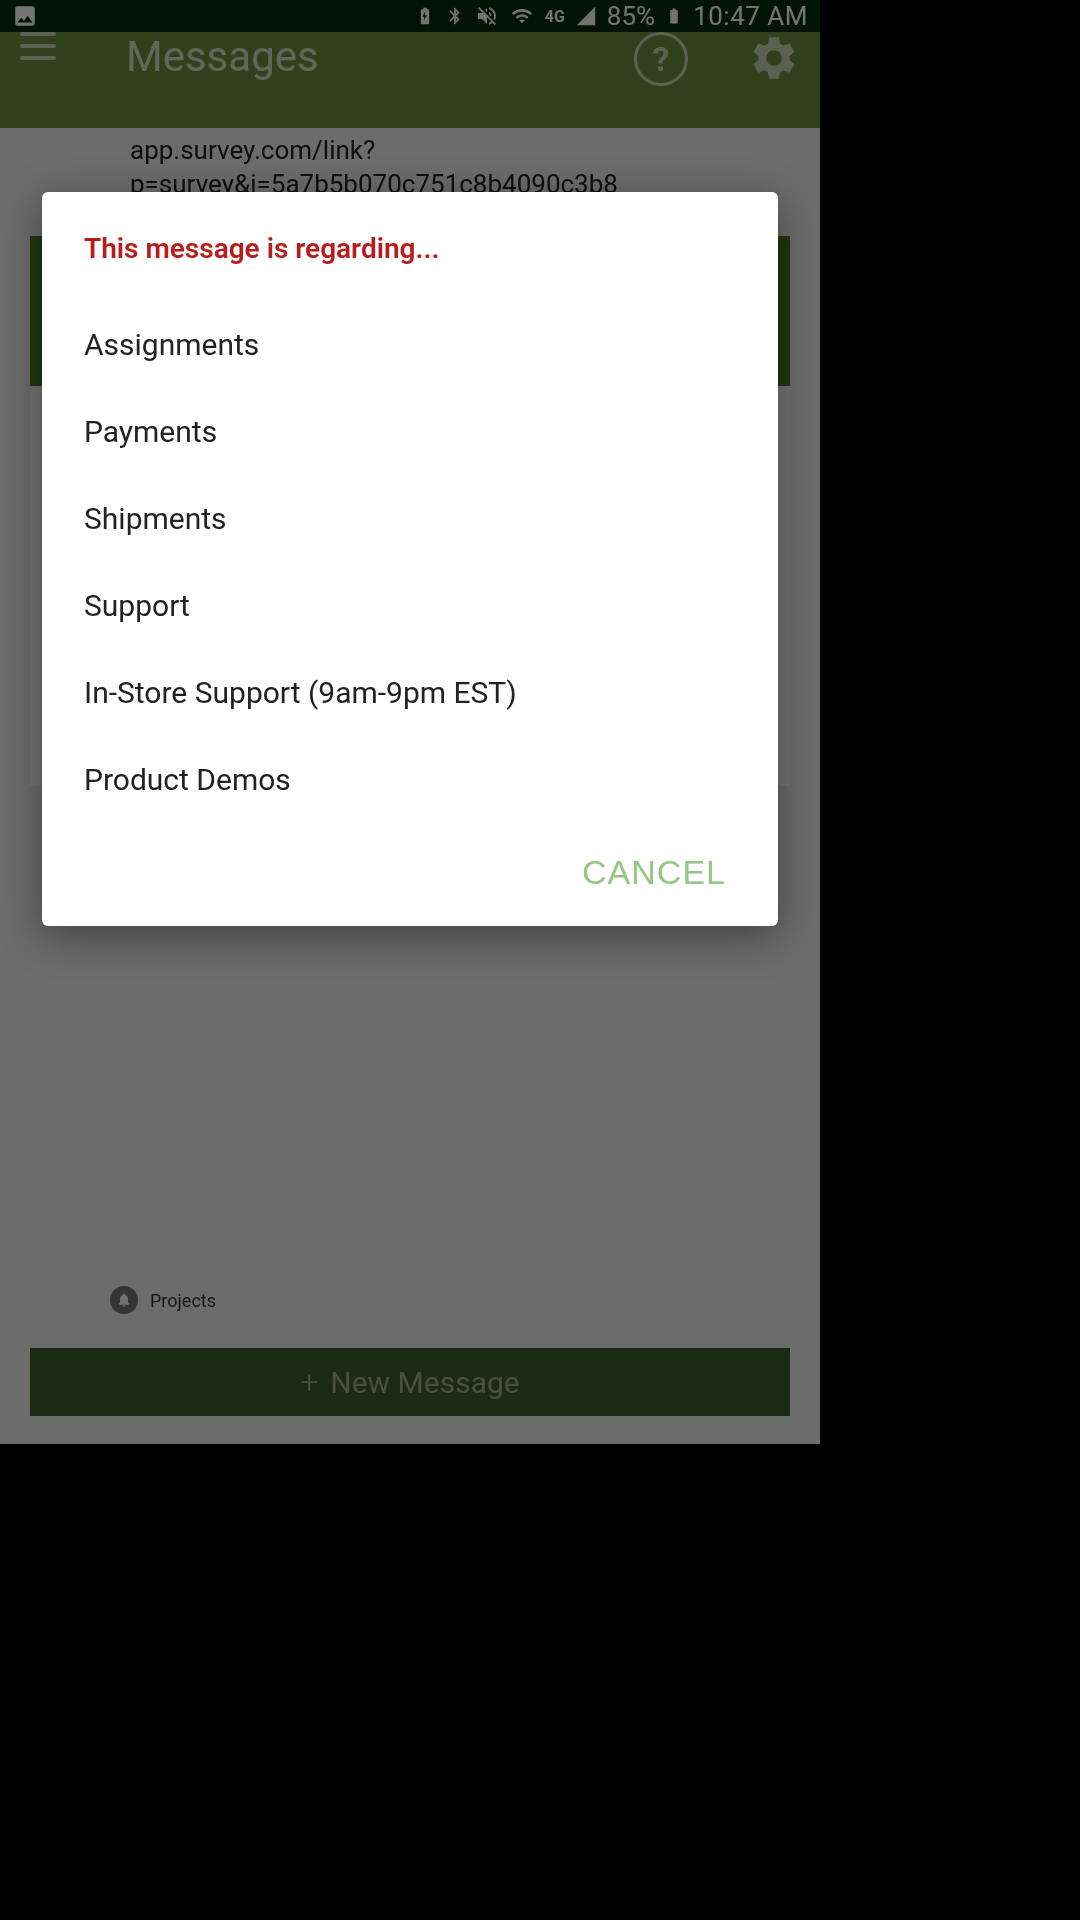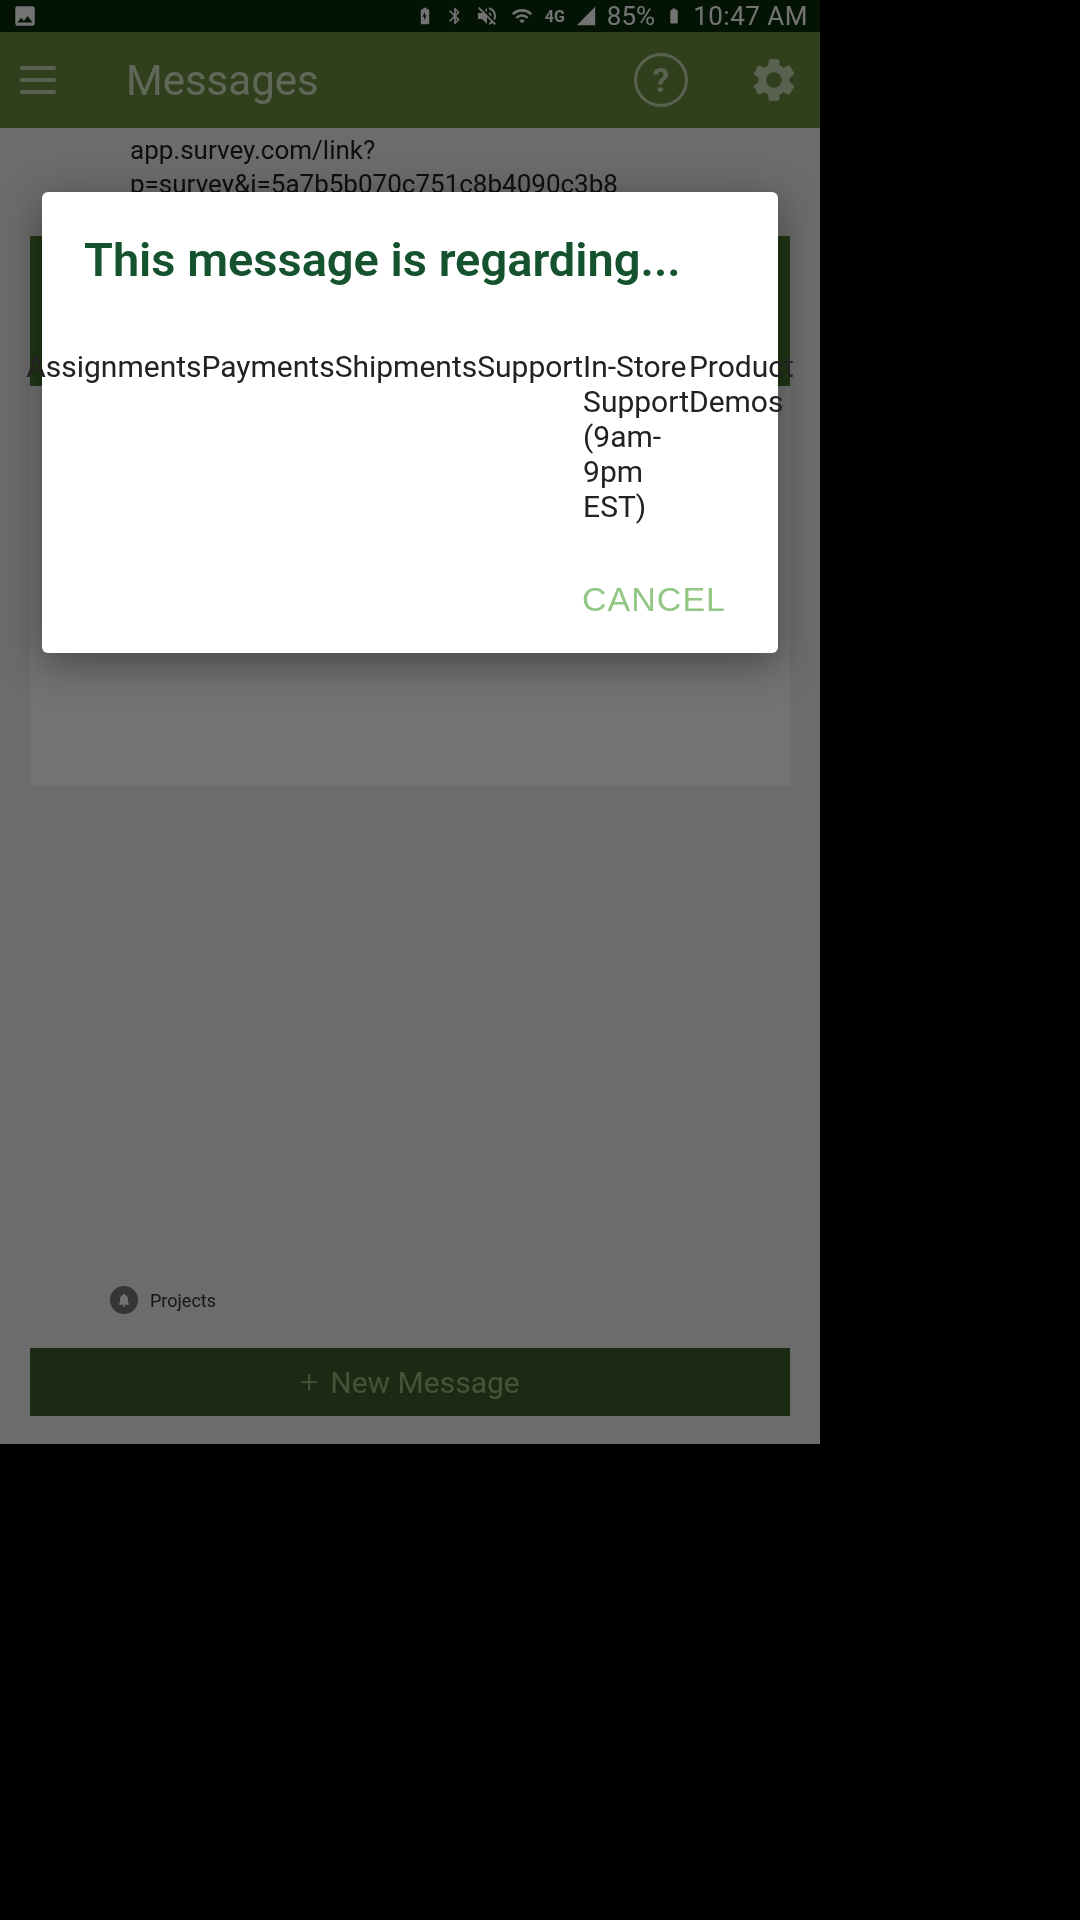--- a/index.html
+++ b/index.html
@@ -21,21 +21,21 @@
       color: #fff;
     }
     .status-left { display: flex; align-items: center; gap: 6px; }
     .status-right { display: flex; align-items: center; gap: 10px; font-size: 26px; }
     .status-time { font-size: 26px; letter-spacing: 0.5px; }
     .status-text { font-size: 26px; }
     .app-bar {
       height: 96px;
       background: #6b8f3e;
       display: flex;
-      align-items: center;
+      align-items: flex-start;
       padding: 0 20px;
       gap: 40px;
     }
     .hamburger {
       width: 36px; height: 28px;
       display: flex; flex-direction: column; justify-content: space-between;
     }
     .hamburger span { display: block; height: 4px; background: #c9d7b4; border-radius: 2px; }
     .app-title { color: #d5e2c4; font-size: 42px; font-weight: 400; flex: 1; margin-left: 30px;}
     .icon-circle {
@@ -102,26 +102,26 @@
     .dialog {
       position: absolute;
       top: 192px; left: 42px; right: 42px;
       background: #fff;
       border-radius: 6px;
       z-index: 20;
       padding: 40px 42px 20px 42px;
       box-shadow: 0 10px 40px rgba(0,0,0,0.4);
     }
     .dialog-title {
-      font-size: 47px;
+      font-size: 28px;
       font-weight: 600;
-      color: #14532d;
+      color: #b91c1c;
       margin-bottom: 36px;
     }
-    .dialog-list { display: flex; flex-direction: row; justify-content: center; }
+    .dialog-list { display: flex; flex-direction: column; }
     .dialog-item {
       font-size: 30px;
       color: #222;
       padding: 26px 0;
       cursor: pointer;
     }
     .dialog-actions {
       display: flex; justify-content: flex-end;
       margin-top: 16px;
     }

